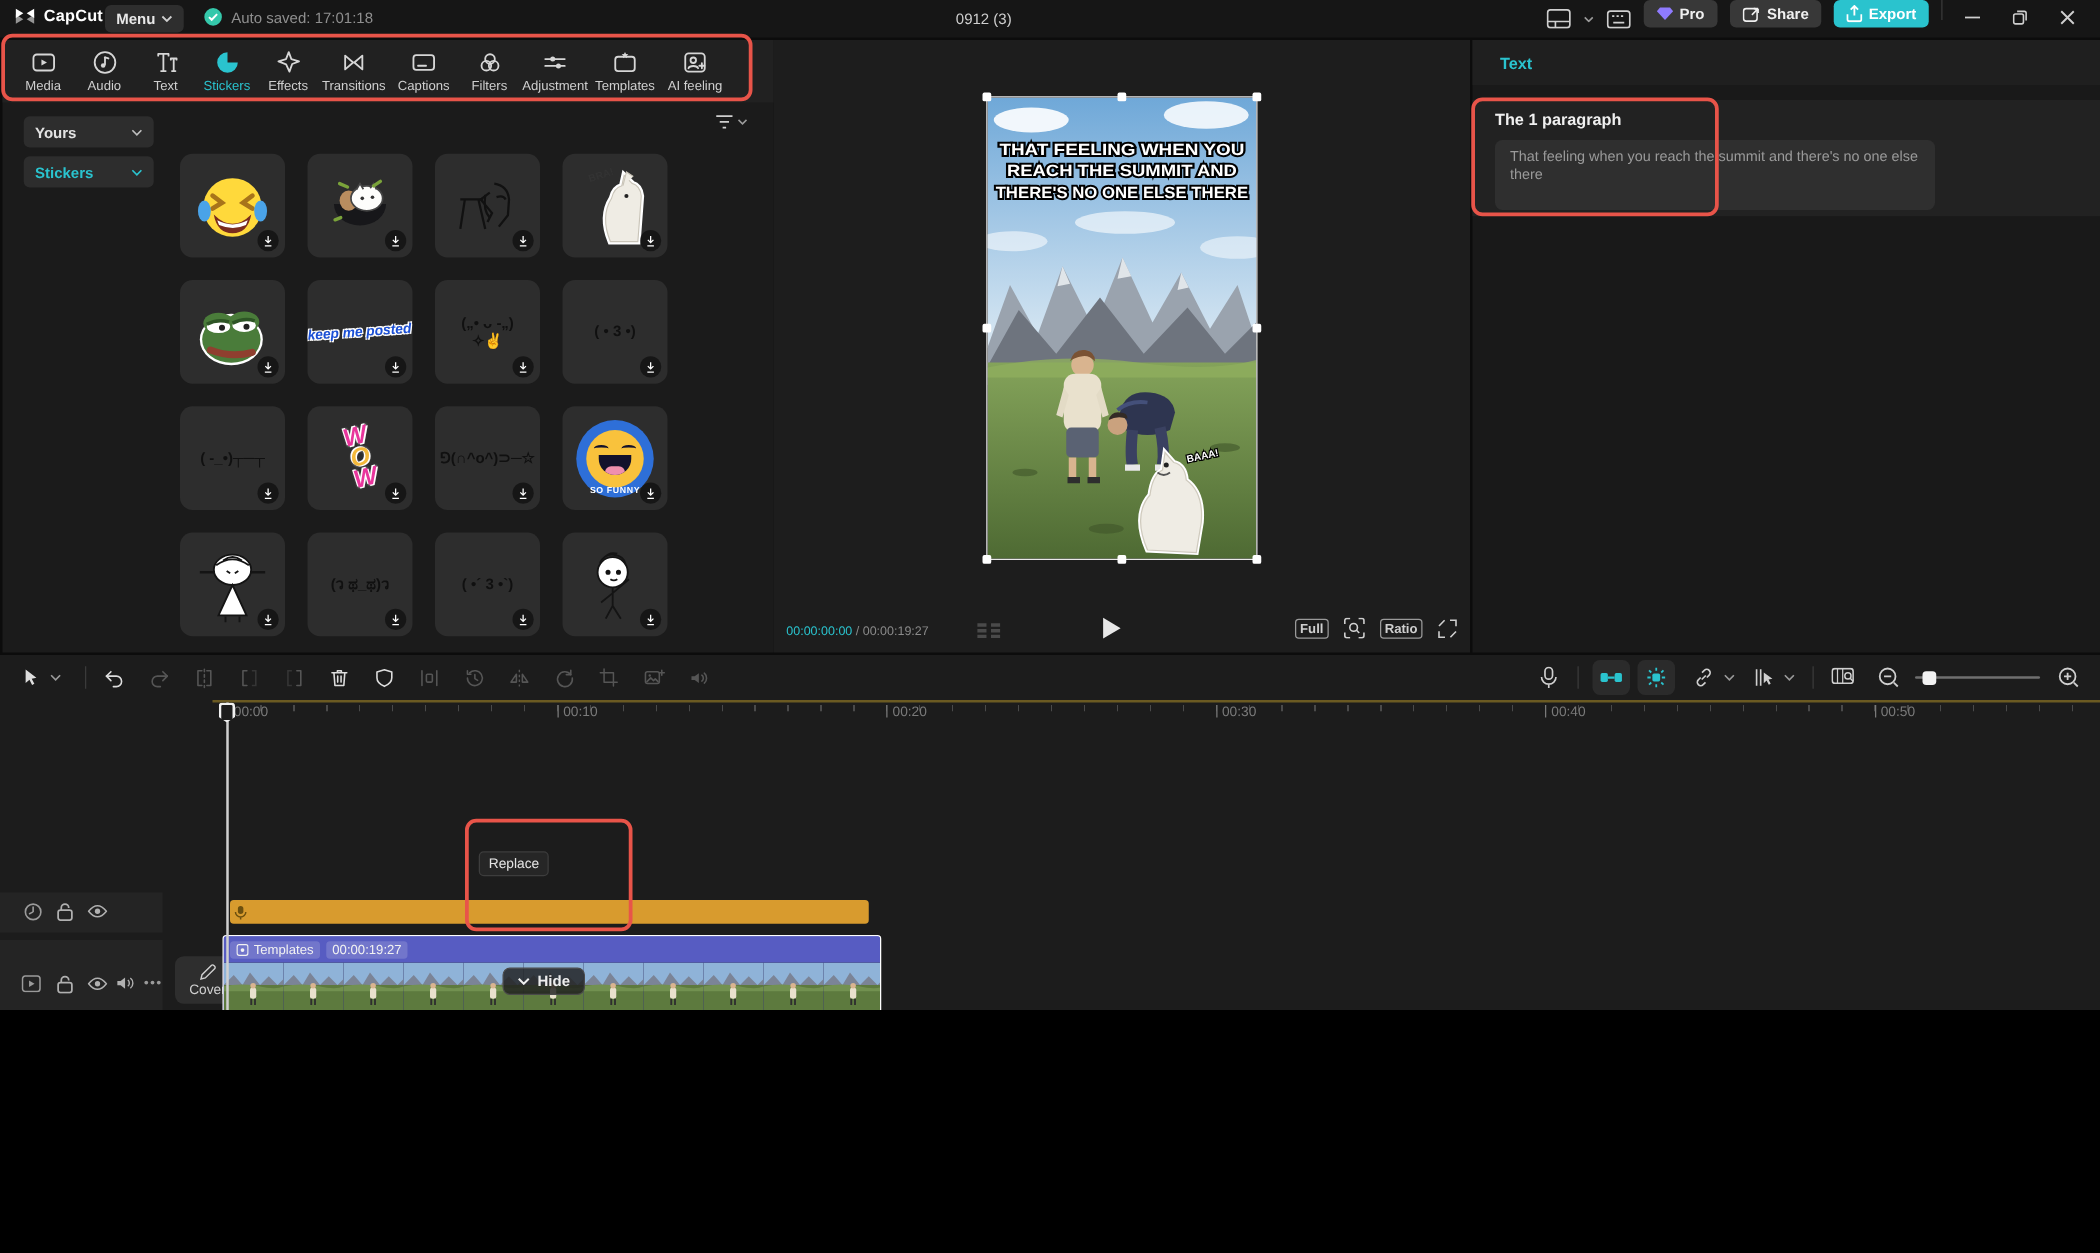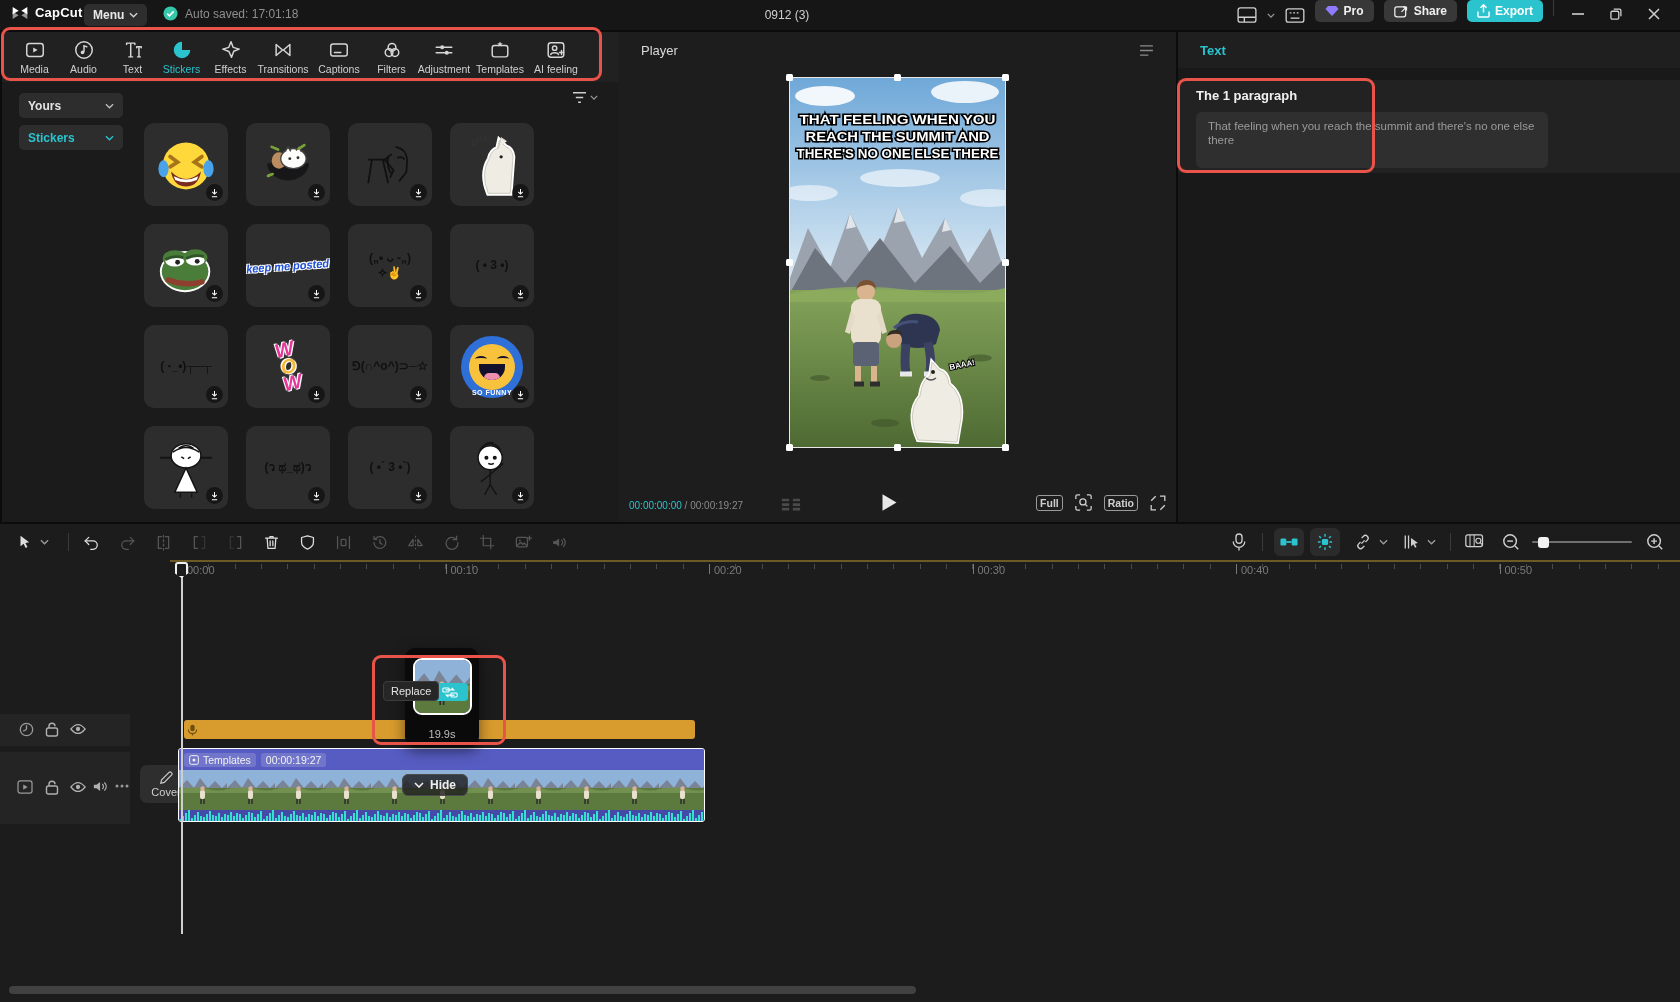--- a/index.html
+++ b/index.html
@@ -1,17 +1,17 @@
 <!DOCTYPE html>
 <html><head>
 <meta charset="utf-8">
 <style>
   html,body{margin:0;padding:0;background:#000;}
   *{box-sizing:border-box;font-family:"Liberation Sans",sans-serif;-webkit-font-smoothing:antialiased;}
-  #stage{position:relative;width:1680px;height:1002px;background:#0c0c0c;overflow:hidden;color:#ddd;cursor:default;}
+  #stage{position:relative;width:1680px;height:808px;background:#0c0c0c;overflow:hidden;color:#ddd;cursor:default;}
   .abs{position:absolute;}
   svg{display:block;}
   button{background:none;border:none;color:inherit;padding:0;font:inherit;cursor:pointer;}
   .icon{display:inline-flex;align-items:center;justify-content:center;color:#c9c9c9;}
   .dim{color:#555;}
   .divider-v{width:1px;background:#3a3a3a;}
 
   
   .topbar{left:0;top:0;width:1680px;height:30px;background:#161616;display:flex;align-items:center;}
   .logo{position:absolute;left:12px;top:5px;display:flex;align-items:center;gap:7px;}
@@ -530,28 +530,20 @@
                 <path d="M6 1v6.5M3 5L6 8l3-3" stroke="#fff" stroke-width="1.4" fill="none"></path>
                 <path d="M2.5 11.5h7" stroke="#fff" stroke-width="1.4"></path>
               </svg>
             </span>
           </div>
         </div>
     </div>
   </section>
 
   <section class="abs player-panel">
-    <div class="panel-header">
-      <span>Player</span>
-      <span class="icon" style="position:absolute;right:22px">
-        <svg width="15" height="11" viewBox="0 0 16 12">
-            <path d="M1 1h14M1 6h14M1 11h9" stroke="#8a8a8a" stroke-width="1.5"></path>
-          </svg>
-      </span>
-    </div>
 
     <div class="video-wrap">
       <svg width="215" height="369" viewBox="0 0 215 369">
         <defs>
           <linearGradient id="sky" x1="0" y1="0" x2="0" y2="1">
               <stop offset="0" stop-color="#6fa8d8"></stop>
               <stop offset="1" stop-color="#d9e8f3"></stop>
             </linearGradient>
           <linearGradient id="grass" x1="0" y1="0" x2="0" y2="1">
               <stop offset="0" stop-color="#84a35a"></stop>
@@ -1243,41 +1235,20 @@
         </div>
       <div class="magline"></div>
     </div>
     <button class="hide-btn">
       <svg width="10" height="6" viewBox="0 0 10 6">
           <path d="M1 1l4 4 4-4" stroke="#eee" stroke-width="1.6" fill="none"></path>
         </svg>
       <span>Hide</span>
     </button>
 
-    <div class="drag-ghost">
-      <div class="dg-thumb" id="dg-thumb">
-          <svg width="55" height="53" viewBox="0 0 48 40" preserveAspectRatio="none">
-    <rect width="48" height="18" fill="#8fb3d8"></rect>
-    <path d="M0 18l8-8 7 8 6-10 8 10 7-7 7 7 5-5v6H0z" fill="#7b8496"></path>
-    <rect y="18" width="48" height="22" fill="#5d7a3e"></rect>
-    <path d="M0 19q14-3 28 0t20 0v4H0z" fill="#729150"></path>
-    <rect x="21" y="20" width="5" height="9" rx="2" fill="#e9e1cd"></rect>
-    <circle cx="23.5" cy="18.5" r="2.2" fill="#d9b48f"></circle>
-    <path d="M22 29v5M25 29v5" stroke="#2e2e2e" stroke-width="1.5"></path>
-  </svg>
-        </div>
-      <div class="dg-badge">
-        <svg width="16" height="11" viewBox="0 0 18 12">
-            <path d="M4 3h9l-2.2-2.2M14 9H5l2.2 2.2" stroke="#fff" stroke-width="1.5" fill="none"></path>
-            <rect x="1" y="1" width="7" height="4.5" rx="1" stroke="#fff" stroke-width="1.2" fill="none"></rect>
-            <rect x="10" y="6.5" width="7" height="4.5" rx="1" stroke="#fff" stroke-width="1.2" fill="none"></rect>
-          </svg>
-      </div>
-      <div class="dg-dur">19.9s</div>
-    </div>
     <div class="replace-tip">Replace</div>
 
     <div class="hscroll"></div>
   </section>
 
   <div class="anno" style="left:1px;top:27px;width:601px;height:54px"></div>
   <div class="anno" style="left:1177px;top:78px;width:198px;height:95px"></div>
   <div class="anno" style="left:372px;top:655px;width:134px;height:90px"></div>
 
 </div>

